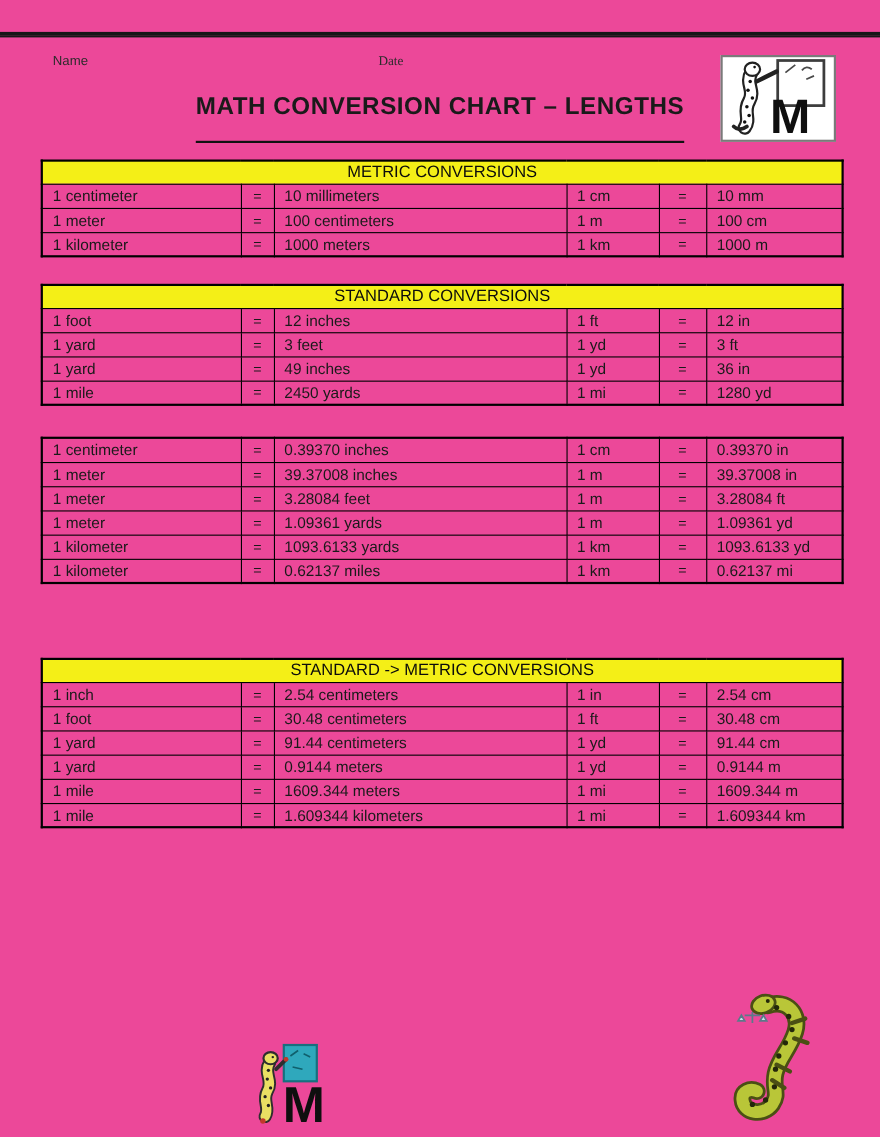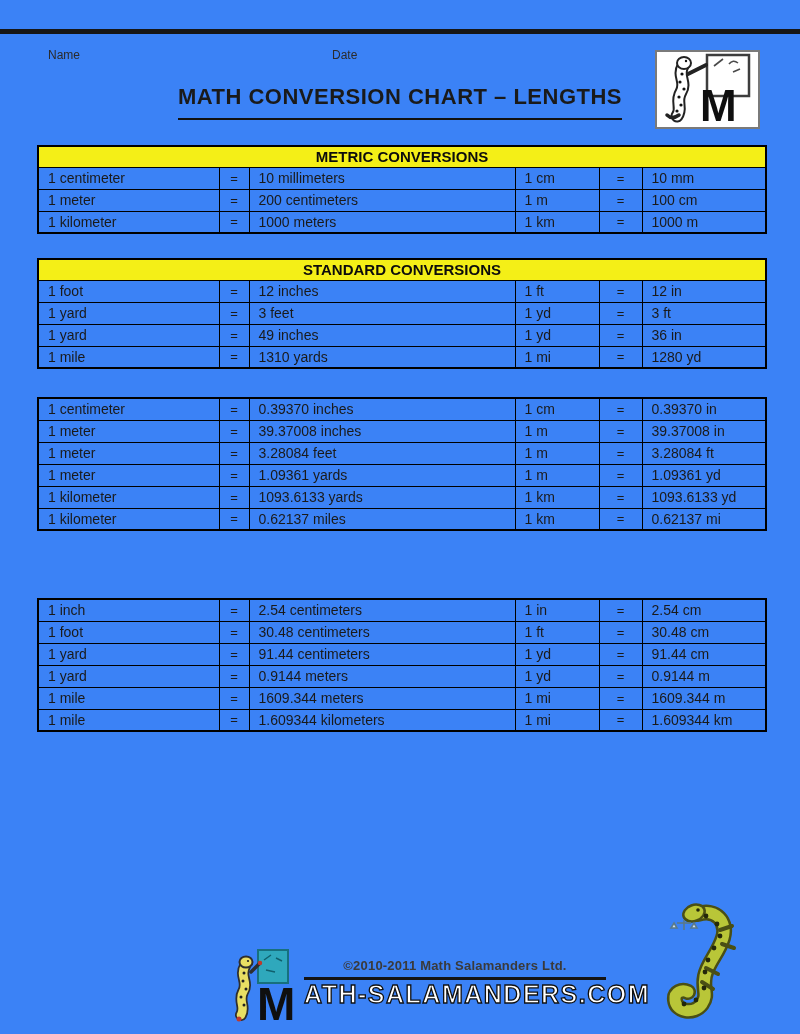--- a/index.html
+++ b/index.html
@@ -1,48 +1,48 @@
 <!DOCTYPE html>
 <html style="--header-yellow: #f4ef17; --table-border: #000000; --teal-board: #2fa8bc; --salamander-green: #b9c638;"><head>
 <meta charset="utf-8">
 <style>
   * { margin:0; padding:0; box-sizing:border-box; }
   html,body { background:#ffffff; }
   .page {
-    position:relative; width:800px; height:1034px; background:#3b82f6;
+    position:relative; width:800px; height:1034px; background:#ec4899;
     font-family:"Liberation Sans", sans-serif; color:#1a1a1a; overflow:hidden;
     margin:0 auto;
   }
   .rule-double {
     position:absolute; top:29px; left:0; width:800px; height:3px;
     border-top:3px solid #161616; border-bottom:2px solid #161616;
   }
   .field-label { position:absolute; font-size:12px; color:#2b2b2b; }
   .name-label { top:48px; left:48px; }
-  .date-label { top:48px; left:332px; }
+  .date-label { top:48px; left:344px;font-family:Liberation Serif, serif; }
   .page-title {
     position:absolute; top:84px; left:0; width:800px; text-align:center;
     font-size:22px; font-weight:bold; letter-spacing:0.5px;
   }
   .page-title span {
-    border-bottom:2px solid #111; padding-bottom:8px; display:inline-block;text-align:right;
+    border-bottom:2px solid #111; padding-bottom:18px; display:inline-block;text-align:right;
   }
   .logo-box {
     position:absolute; top:50px; left:655px; width:105px; height:79px;
     border:2px solid #7a7a7a; background:#fff;
   }
   .conv-table {
     position:absolute; left:37px; width:728px;
     border-collapse:collapse; table-layout:fixed;
     border:2px solid #000;
   }
   .conv-table th {
     background:var(--header-yellow,#f4ef17);
     border:1px solid #000; height:21px;
-    font-size:15px; font-weight:bold; text-align:center; color:#0c0c0c;
+    font-size:15px; font-weight:normal; text-align:center; color:#0c0c0c;
   }
   .conv-table td {
     border:1px solid #000; height:22px; font-size:14px;
     padding:0 0 0 9px; text-align:left; vertical-align:middle;
     white-space:nowrap; overflow:hidden;
   }
   .conv-table td:nth-child(2), .conv-table td:nth-child(5) {
     text-align:center; padding:0; font-size:13px;
   }
   .t1 { top:145px; } .t2 { top:258px;border-radius:26px; } .t3 { top:397px; } .t4 { top:598px; }
@@ -116,21 +116,21 @@
           <td>1 centimeter</td>
           <td>=</td>
           <td>10 millimeters</td>
           <td>1 cm</td>
           <td>=</td>
           <td>10 mm</td>
         </tr>
         <tr>
           <td>1 meter</td>
           <td>=</td>
-          <td>200 centimeters</td>
+          <td>100 centimeters</td>
           <td>1 m</td>
           <td>=</td>
           <td>100 cm</td>
         </tr>
         <tr>
           <td>1 kilometer</td>
           <td>=</td>
           <td>1000 meters</td>
           <td>1 km</td>
           <td>=</td>
@@ -171,21 +171,21 @@
           <td>1 yard</td>
           <td>=</td>
           <td>49 inches</td>
           <td>1 yd</td>
           <td>=</td>
           <td>36 in</td>
         </tr>
         <tr>
           <td>1 mile</td>
           <td>=</td>
-          <td>1310 yards</td>
+          <td>2450 yards</td>
           <td>1 mi</td>
           <td>=</td>
           <td>1280 yd</td>
         </tr>
       </tbody>
     </table>
   <table class="conv-table t3">
       <colgroup>
         <col style="width: 181px;">
         <col style="width: 30px;">
@@ -248,20 +248,23 @@
   <table class="conv-table t4">
       <colgroup>
         <col style="width: 181px;">
         <col style="width: 30px;">
         <col style="width: 266px;">
         <col style="width: 84px;">
         <col style="width: 43px;">
         <col style="width: 124px;">
       </colgroup>
       <tbody>
+        <tr>
+          <th colspan="6">STANDARD -&gt; METRIC CONVERSIONS</th>
+        </tr>
         <tr>
           <td>1 inch</td>
           <td>=</td>
           <td>2.54 centimeters</td>
           <td>1 in</td>
           <td>=</td>
           <td>2.54 cm</td>
         </tr>
         <tr>
           <td>1 foot</td>
@@ -320,25 +323,20 @@
       <path d="M21 26 L30 17" stroke="#2e2e2e" stroke-width="3.5" stroke-linecap="round"></path>
       <circle cx="30" cy="17" r="2.2" fill="#c0392b"></circle>
       <circle cx="9" cy="73" r="2.5" fill="#c0392b"></circle>
       <circle cx="14" cy="27" r="1.5" fill="#222"></circle>
         <circle cx="13" cy="35" r="1.5" fill="#222"></circle>
       <circle cx="16" cy="43" r="1.5" fill="#222"></circle>
         <circle cx="11" cy="51" r="1.5" fill="#222"></circle>
       <circle cx="14" cy="59" r="1.5" fill="#222"></circle>
         <circle cx="18" cy="15" r="1.1" fill="#222"></circle>
     </svg>
-    <div class="footer-text">
-      <div class="copyright">©2010-2011 Math Salamanders Ltd.</div>
-      <div class="footer-line"></div>
-      <div class="site-name">ATH-SALAMANDERS.COM</div>
-    </div>
   </div>
 
   <svg class="salamander-right" viewBox="0 0 88 124">
 
     <path d="M36 18 C54 12 66 26 61 42 C56 58 46 66 43 80 C40 94 47 98 40 108 C32 119 14 116 13 104 C12 96 20 93 26 96" fill="none" stroke="#4a4f14" stroke-width="16" stroke-linecap="round"></path>
     <path d="M36 18 C54 12 66 26 61 42 C56 58 46 66 43 80 C40 94 47 98 40 108 C32 119 14 116 13 104 C12 96 20 93 26 96" fill="none" stroke="var(--salamander-green,#b9c638)" stroke-width="11" stroke-linecap="round"></path>
     <ellipse cx="32" cy="17" rx="11" ry="8" fill="var(--salamander-green,#b9c638)" stroke="#4a4f14" stroke-width="2.5" transform="rotate(-20 32 17)"></ellipse>
 
     <path d="M58 34 l12 -4 M60 48 l12 4 M44 72 l12 6 M40 86 l11 7" stroke="#4a4f14" stroke-width="4" stroke-linecap="round" fill="none"></path>
 

